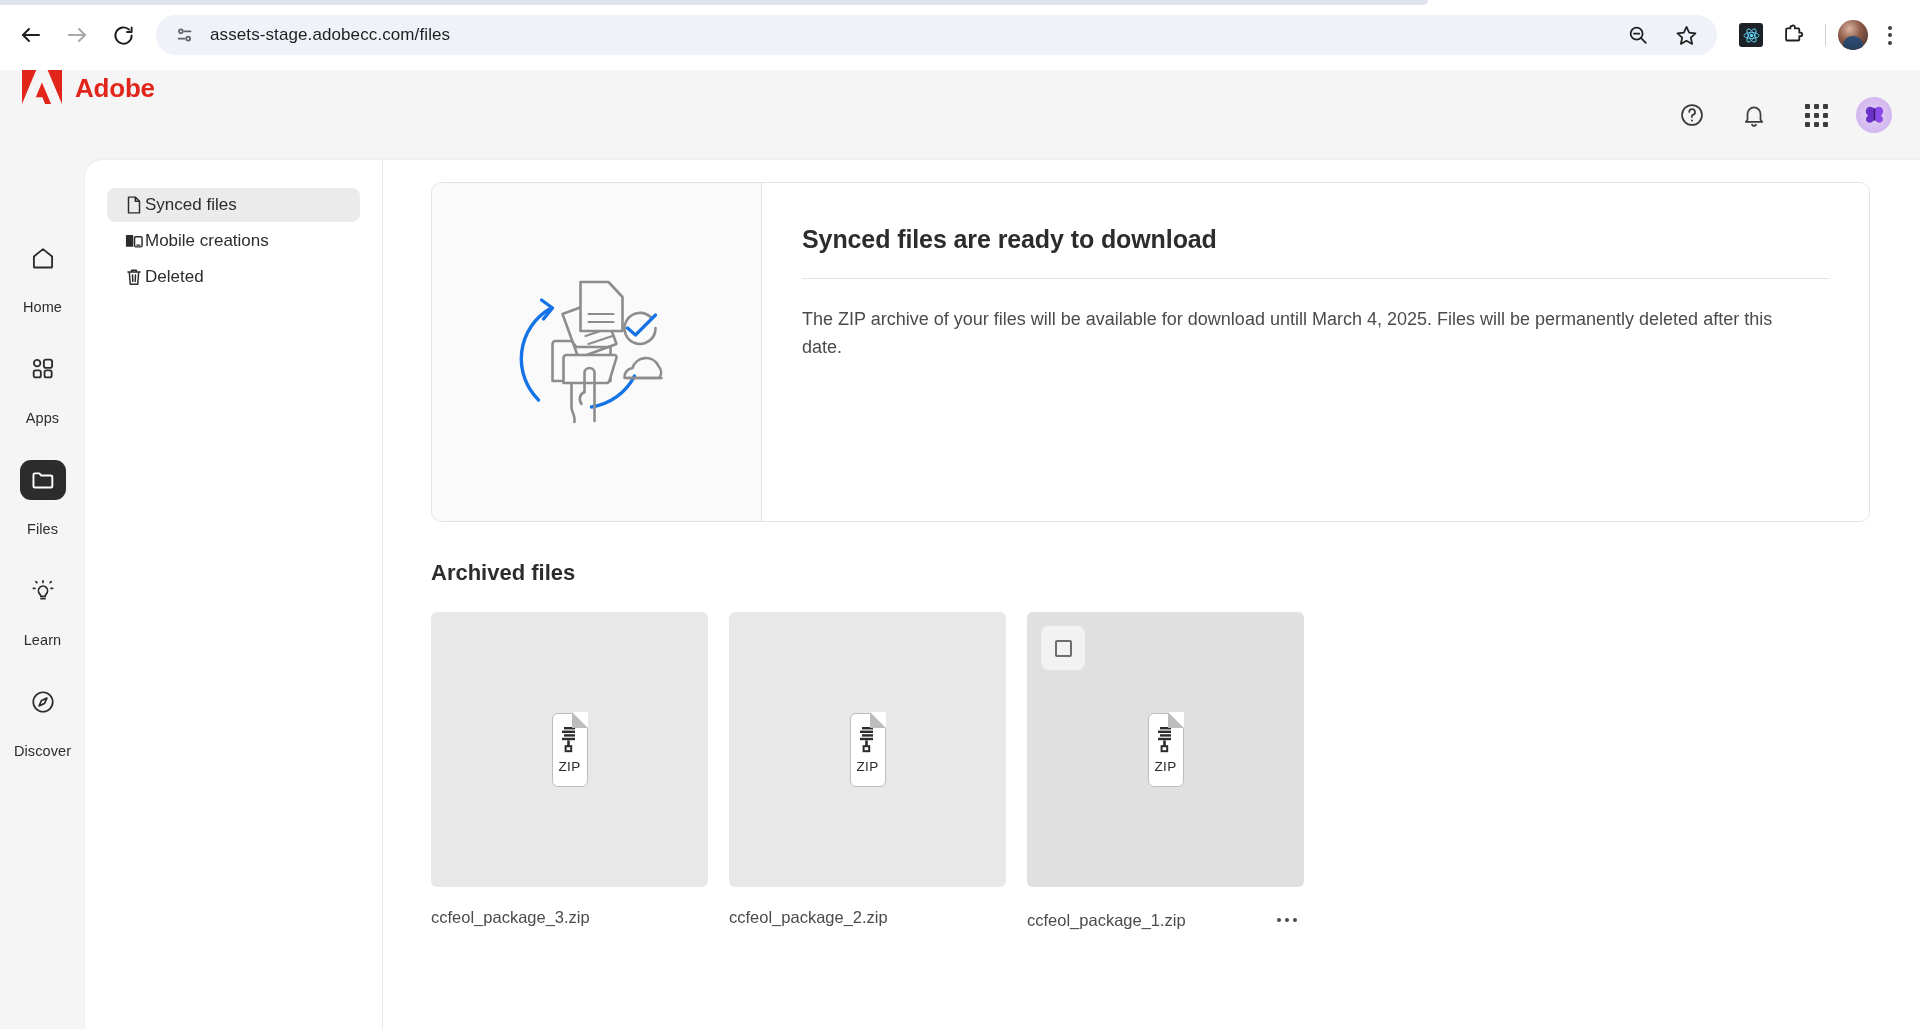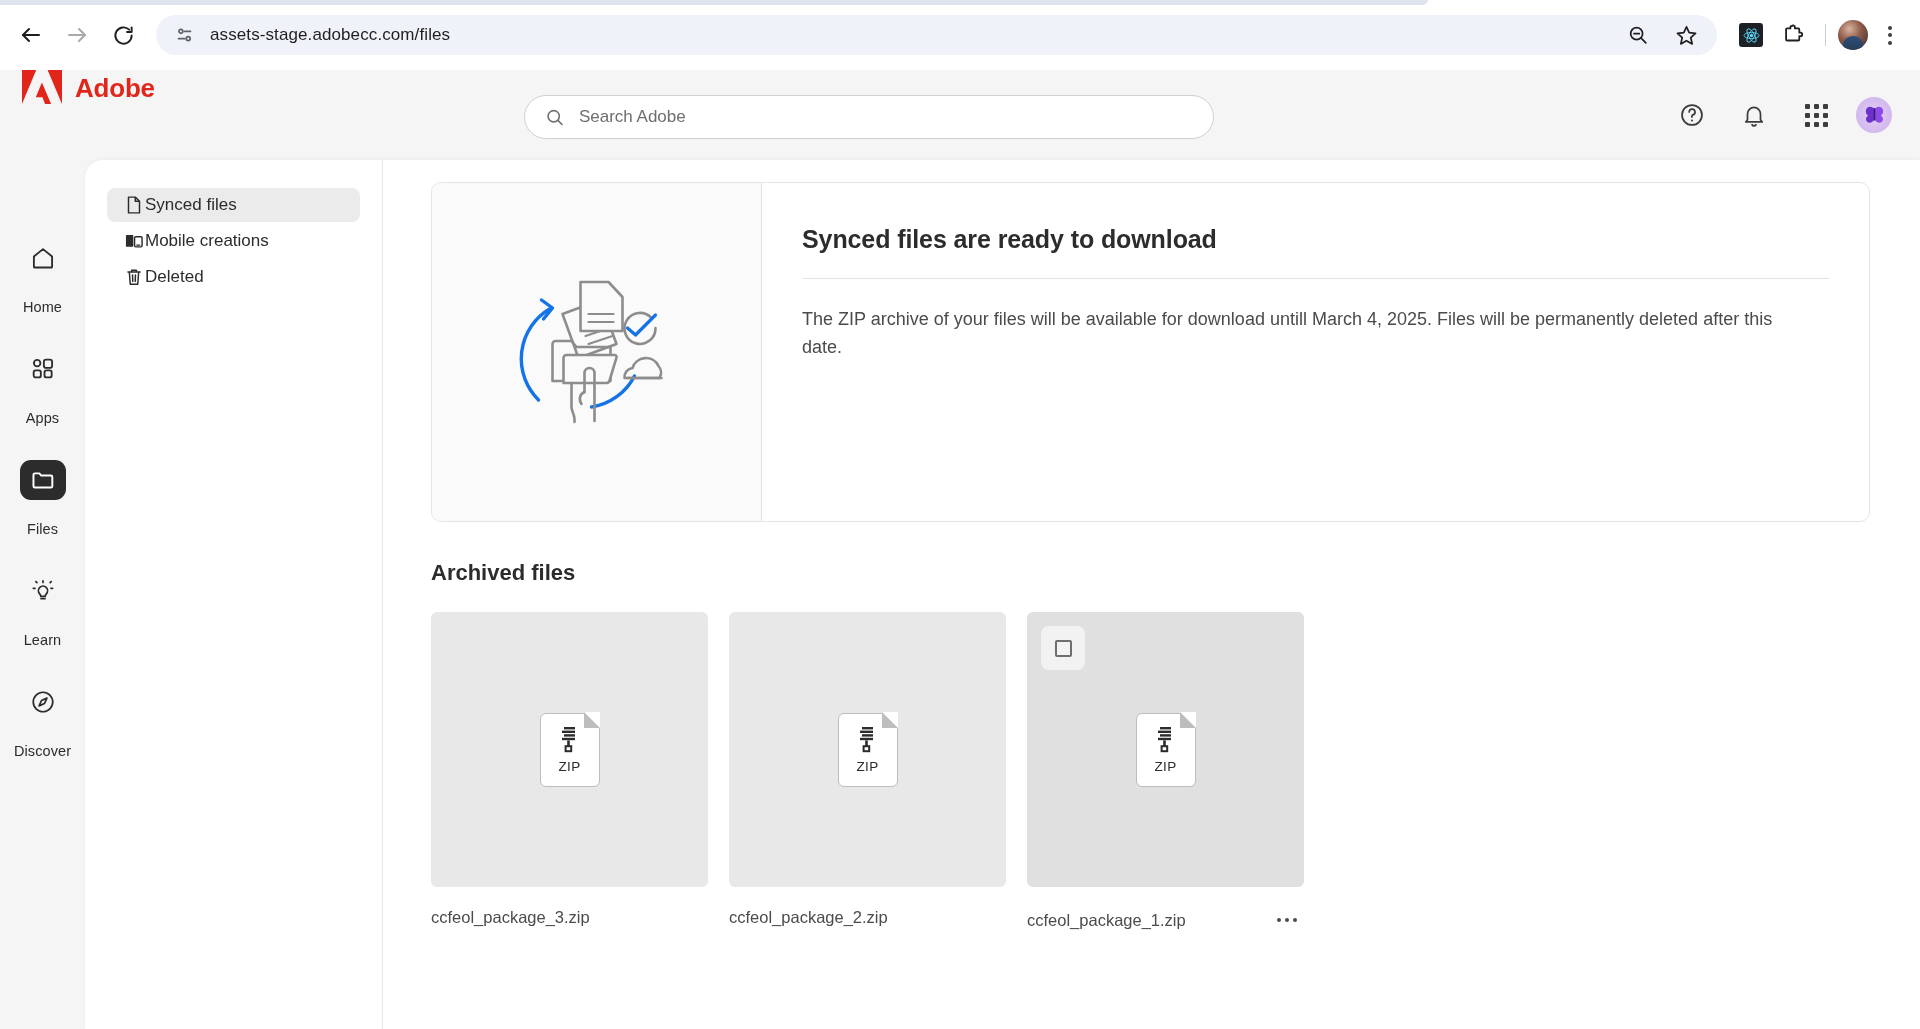--- a/index.html
+++ b/index.html
@@ -348,21 +348,21 @@
     width: 277px;
     height: 275px;
     background: #e8e8e8;
     border-radius: 6px;
     display: flex;
     align-items: center;
     justify-content: center;
   }
   .file-card.hovered .file-thumb { background: #e0e0e0; }
   .zip-icon {
-    width: 60px; height: 74px;
+    width: 36px; height: 74px;
     background: #ffffff;
     border: 1.6px solid #bdbdbd;
     border-radius: 6px;
     display: flex;
     flex-direction: column;
     align-items: center;
     justify-content: center;
     gap: 4px;
     position: relative;
   }
@@ -499,27 +499,20 @@
   <div class="app-header">
     <div class="brand">
       <svg width="40" height="36" viewBox="0 0 40 36">
         <polygon points="0,0 14.2,0 0,34" fill="#e1251b"></polygon>
         <polygon points="25.6,0 40,0 40,34" fill="#e1251b"></polygon>
         <polygon points="19.9,12.6 29.1,34 23.1,34 20.4,27.2 13.8,27.2" fill="#e1251b"></polygon>
       </svg>
       <span class="brand-name">Adobe</span>
     </div>
 
-    <div class="app-search">
-      <svg width="21" height="21" viewBox="0 0 24 24" fill="none" stroke="#6e6e6e" stroke-width="1.9" stroke-linecap="round">
-        <circle cx="10.5" cy="10.5" r="6.8"></circle>
-          <line x1="15.5" y1="15.5" x2="20.5" y2="20.5"></line>
-      </svg>
-      <input class="app-search-input" type="text" placeholder="Search Adobe" style="">
-    </div>
 
     <div class="header-actions">
       <div class="hdr-icon">
         <svg width="26" height="26" viewBox="0 0 24 24" fill="none" stroke="#3c3c3c" stroke-width="1.6">
           <circle cx="12" cy="12" r="9.2"></circle>
           <path d="M9.4 9.2a2.7 2.7 0 1 1 3.4 2.7c-.6.2-.9.8-.9 1.5v.5" stroke-linecap="round"></path>
           <circle cx="12" cy="17" r=".95" fill="#3c3c3c" stroke="none"></circle>
         </svg>
       </div>
       <div class="hdr-icon">

